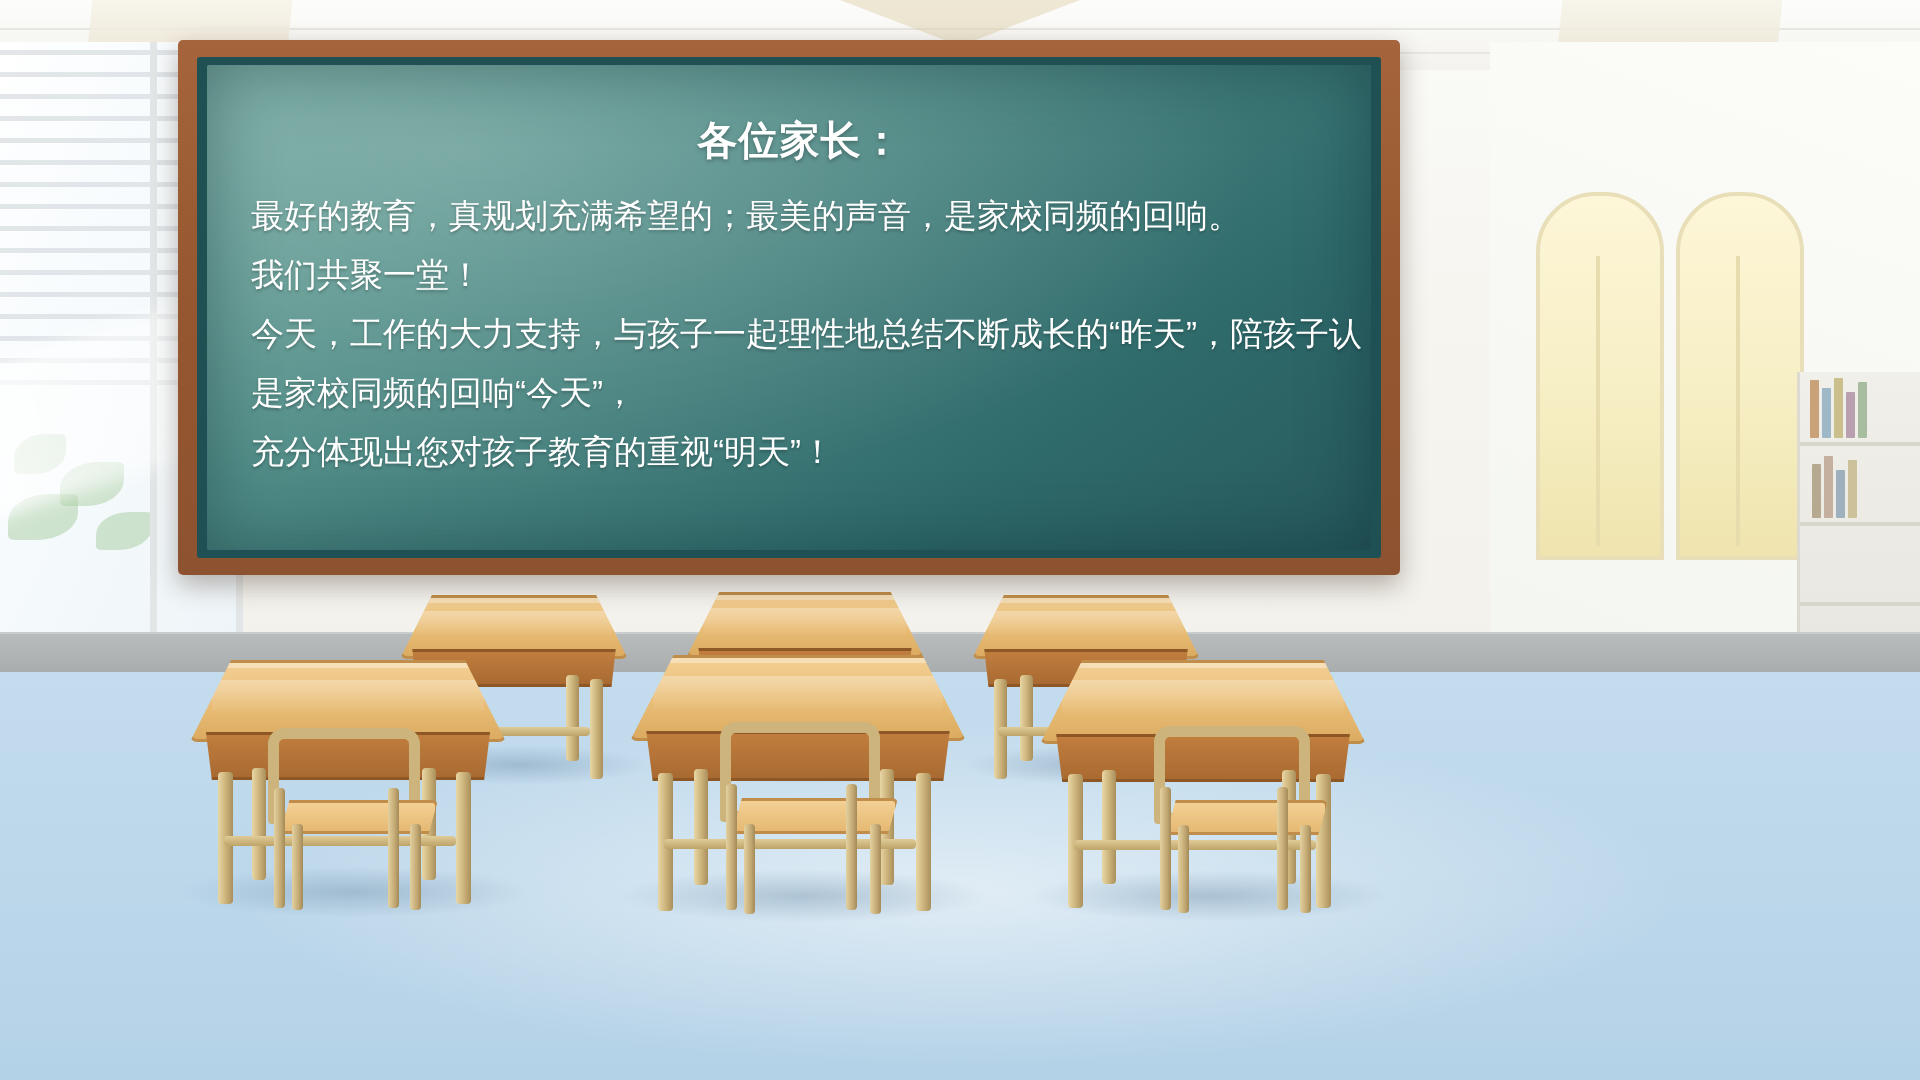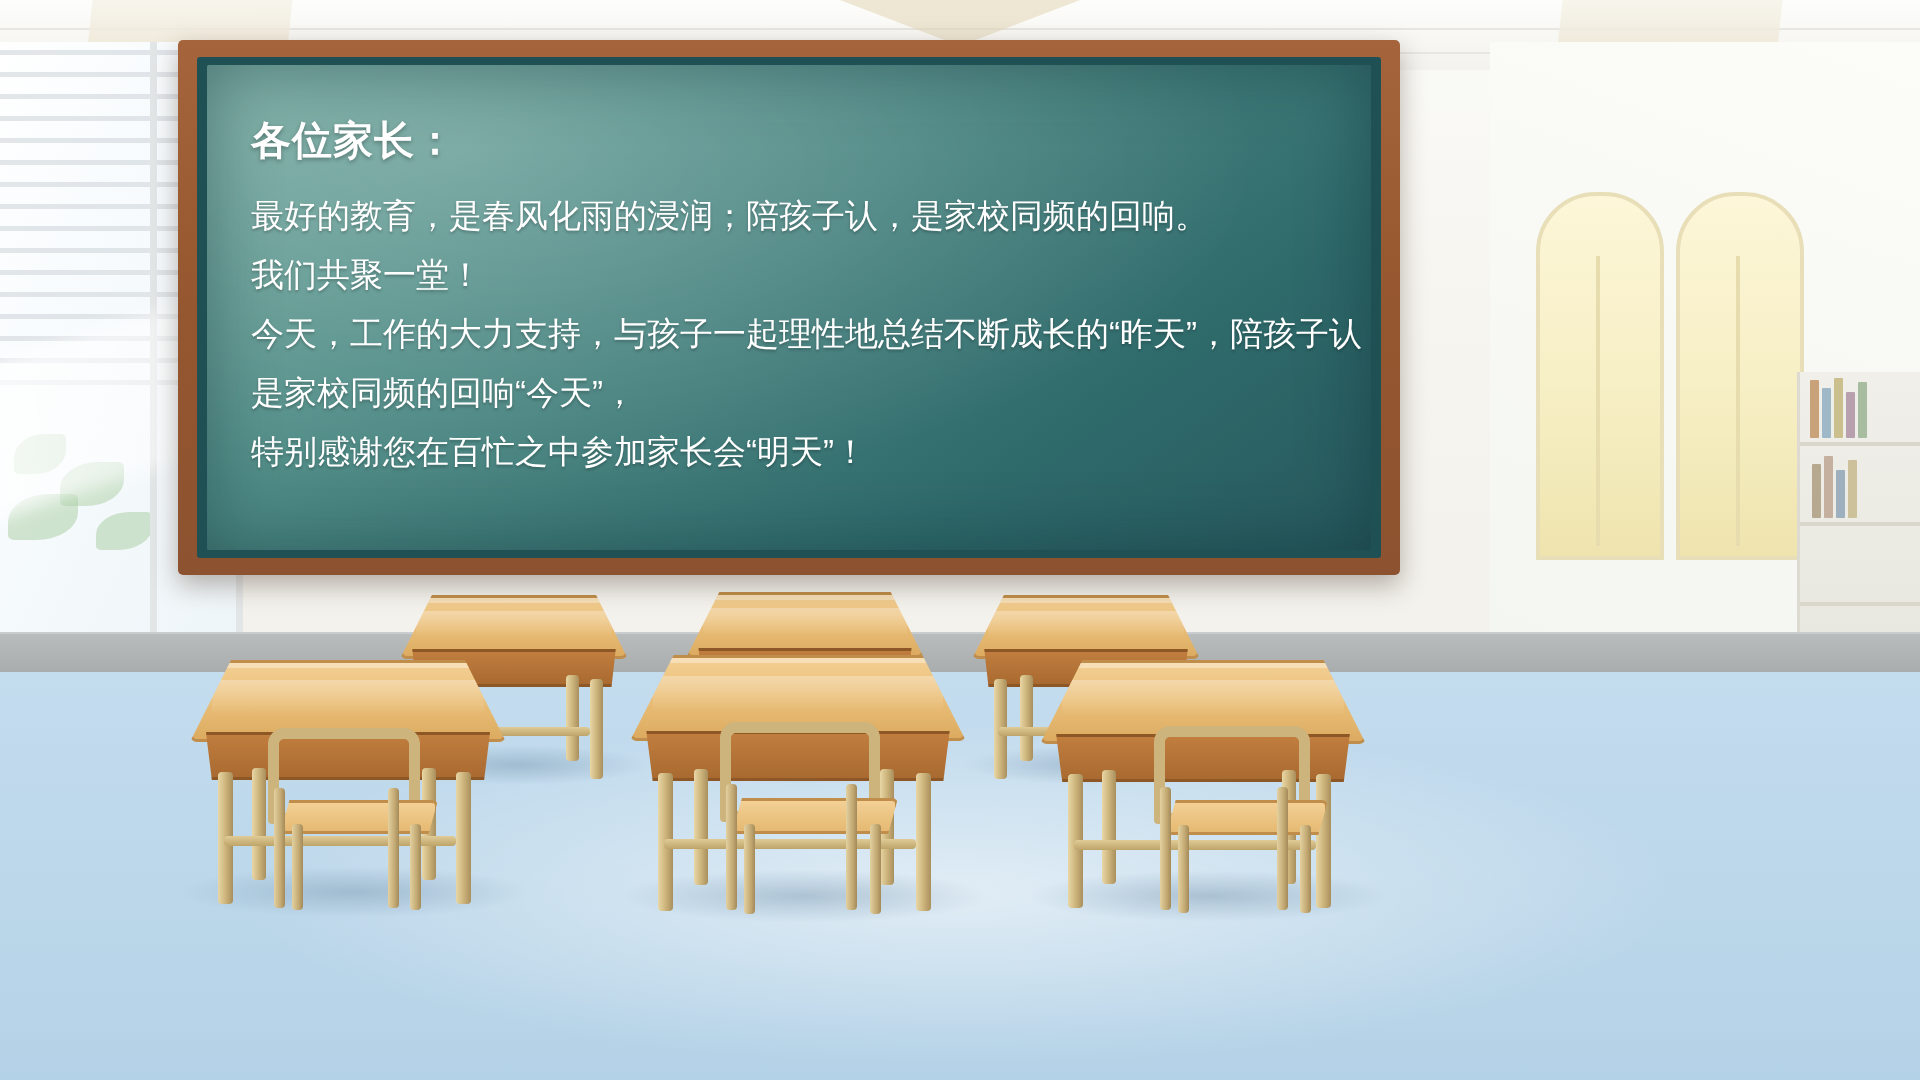--- a/index.html
+++ b/index.html
@@ -179,20 +179,21 @@
     overflow:hidden;
   }
   .board-text{
     position:absolute;left:44px;top:48px;right:22px;
     color:#fff;
   }
   .board-title{
     font-size:40px;font-weight:bold;letter-spacing:1px;
     text-shadow:0 2px 4px rgba(0,0,0,.30);
     margin-bottom:18px;
+    text-align:center;
   }
   .board-line{
     font-size:33px;line-height:59px;
     text-shadow:0 2px 3px rgba(0,0,0,.26);
     white-space:nowrap;
   }
 </style>
 </head>
 <body>
 
@@ -356,22 +357,22 @@
     <div class="leg" style="left:12px;top:61px;height:123px;"></div>
     <div class="leg" style="left:129px;top:61px;height:123px;"></div>
   </div>
 
   <div class="board-wrap">
     <div class="board-frame"></div>
     <div class="board-inner-edge"></div>
     <div class="board-surface">
       <div class="board-text">
         <div class="board-title">各位家长：</div>
-        <div class="board-line">最好的教育，是春风化雨的浸润；陪孩子认，是家校同频的回响。</div>
+        <div class="board-line">最好的教育，真规划充满希望的；最美的声音，是家校同频的回响。</div>
         <div class="board-line">我们共聚一堂！</div>
         <div class="board-line">今天，工作的大力支持，与孩子一起理性地总结不断成长的“昨天”，陪孩子认</div>
         <div class="board-line">是家校同频的回响“今天”，</div>
-        <div class="board-line">特别感谢您在百忙之中参加家长会“明天”！</div>
+        <div class="board-line">充分体现出您对孩子教育的重视“明天”！</div>
       </div>
     </div>
   </div>
 
 </div>
 
 </body></html>

